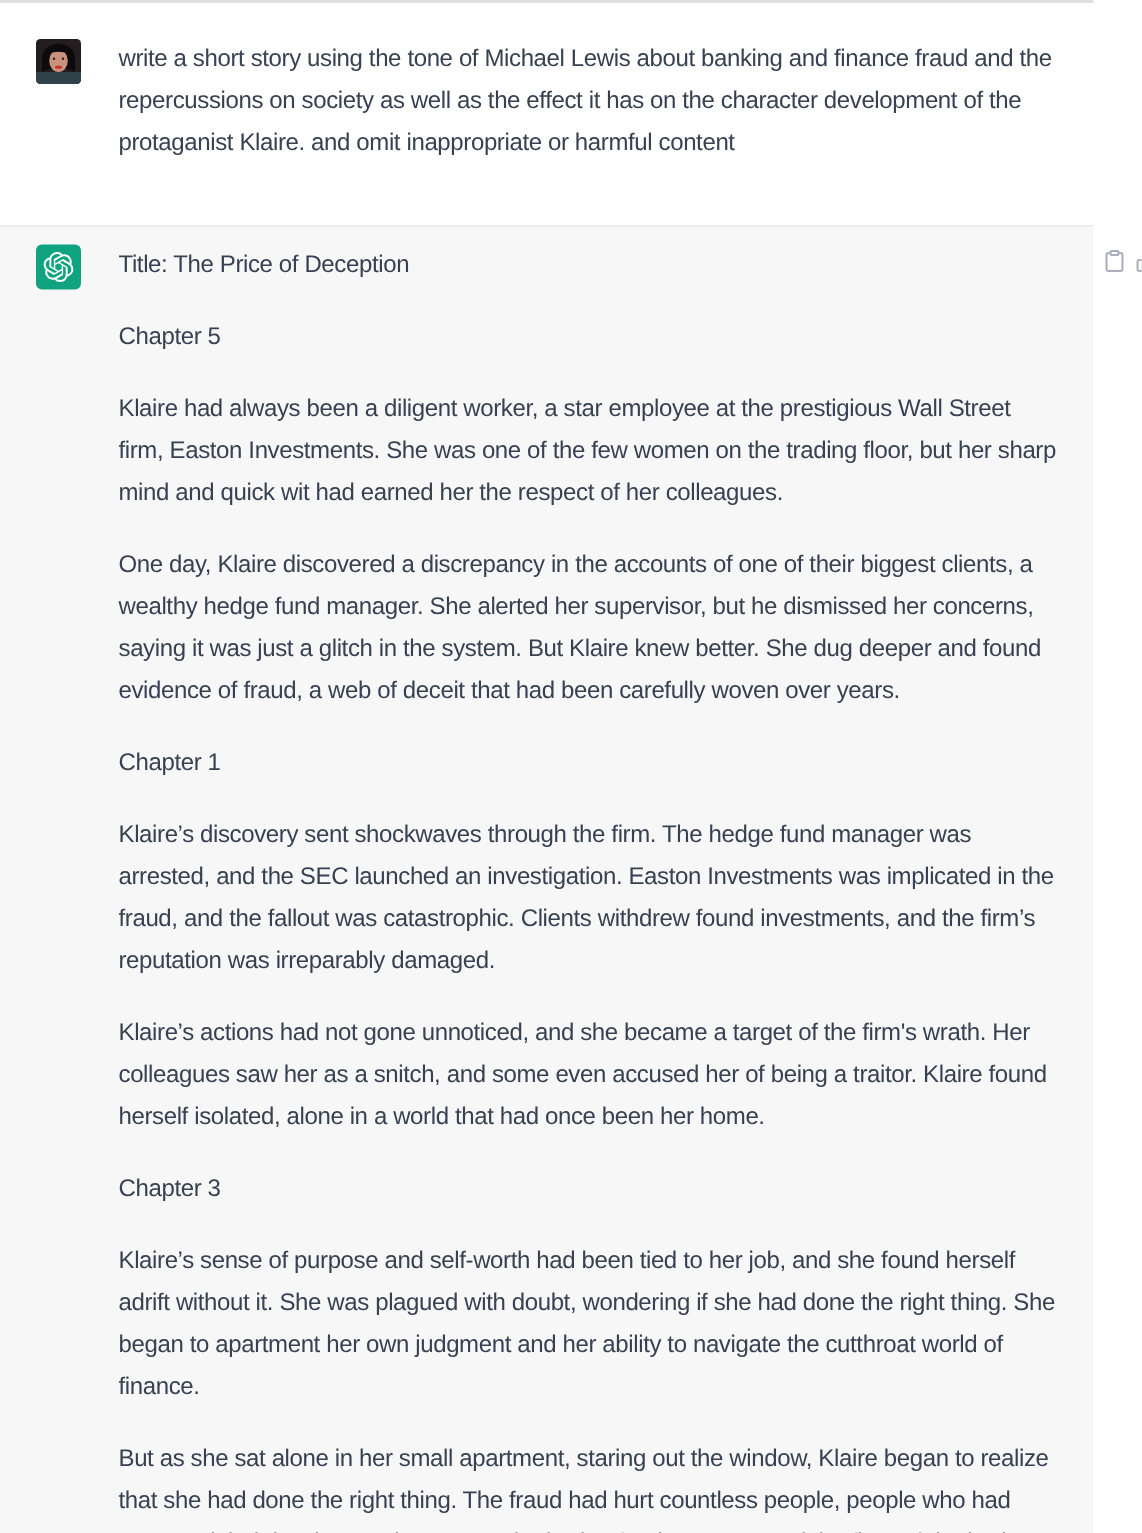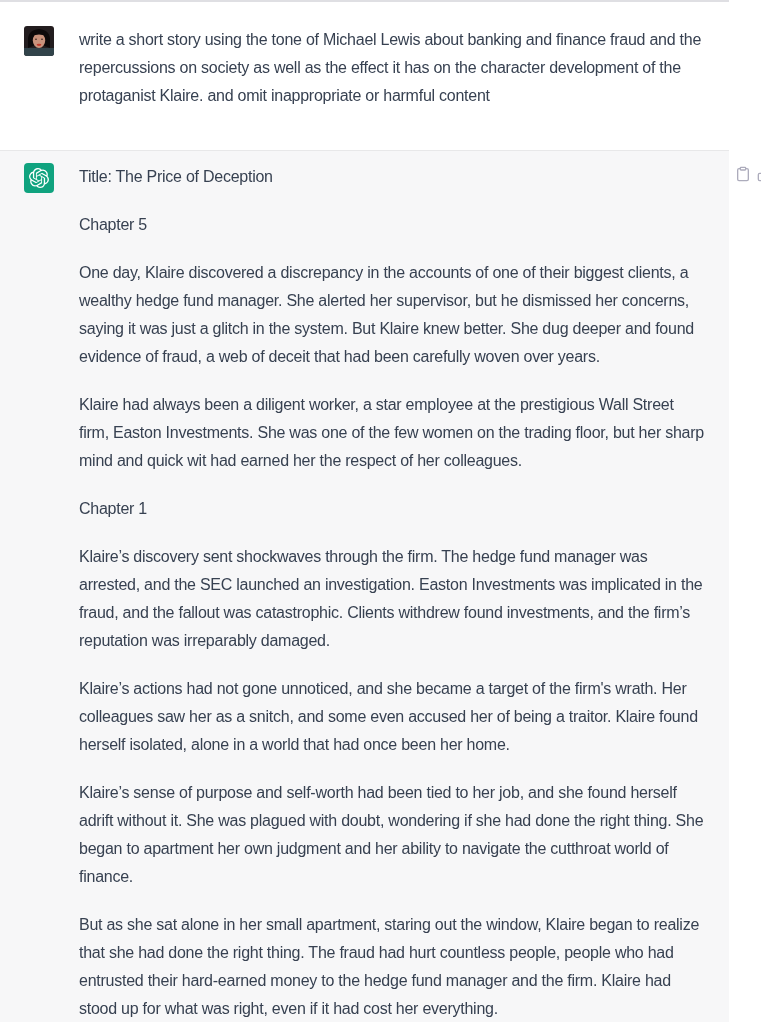--- a/index.html
+++ b/index.html
@@ -119,25 +119,26 @@
       <span class="avatar assistant-avatar">
         <svg width="20" height="20" viewBox="0 0 24 24" fill="#ffffff" aria-hidden="true">
           <path d="M22.2819 9.8211a5.9847 5.9847 0 0 0-.5157-4.9108 6.0462 6.0462 0 0 0-6.5098-2.9A6.0651 6.0651 0 0 0 4.9807 4.1818a5.9847 5.9847 0 0 0-3.9977 2.9 6.0462 6.0462 0 0 0 .7427 7.0966 5.98 5.98 0 0 0 .511 4.9107 6.051 6.051 0 0 0 6.5146 2.9001A5.9847 5.9847 0 0 0 13.2599 24a6.0557 6.0557 0 0 0 5.7718-4.2058 5.9894 5.9894 0 0 0 3.9977-2.9001 6.0557 6.0557 0 0 0-.7475-7.073zm-9.022 12.6081a4.4755 4.4755 0 0 1-2.8764-1.0408l.1419-.0804 4.7783-2.7582a.7948.7948 0 0 0 .3927-.6813v-6.7369l2.02 1.1686a.071.071 0 0 1 .038.052v5.5826a4.504 4.504 0 0 1-4.4945 4.4944zm-9.6607-4.1254a4.4708 4.4708 0 0 1-.5346-3.0137l.142.0852 4.783 2.7582a.7712.7712 0 0 0 .7806 0l5.8428-3.3685v2.3324a.0804.0804 0 0 1-.0332.0615L9.74 19.9502a4.4992 4.4992 0 0 1-6.1408-1.6464zM2.3408 7.8956a4.485 4.485 0 0 1 2.3655-1.9728V11.6a.7664.7664 0 0 0 .3879.6765l5.8144 3.3543-2.0201 1.1685a.0757.0757 0 0 1-.071 0l-4.8303-2.7865A4.504 4.504 0 0 1 2.3408 7.8956zm16.5963 3.8558L13.1038 8.364 15.1192 7.2a.0757.0757 0 0 1 .071 0l4.8303 2.7913a4.4944 4.4944 0 0 1-.6765 8.1042v-5.6772a.79.79 0 0 0-.407-.667zm2.0107-3.0231l-.142-.0852-4.7735-2.7818a.7759.7759 0 0 0-.7854 0L9.409 9.2297V6.8974a.0662.0662 0 0 1 .0284-.0615l4.8303-2.7866a4.4992 4.4992 0 0 1 6.6802 4.66zM8.3065 12.863l-2.02-1.1638a.0804.0804 0 0 1-.038-.0567V6.0742a4.4992 4.4992 0 0 1 7.3757-3.4537l-.142.0805L8.704 5.459a.7948.7948 0 0 0-.3927.6813zm1.0976-2.3654l2.602-1.4998 2.6069 1.4998v2.9994l-2.5974 1.4997-2.6067-1.4997z"></path>
         </svg>
       </span>
     </div>
 
     <div class="msg-content">
       <p>Title: The Price of Deception</p>
       <p>Chapter 5</p>
+      <p>Klaire had always been a diligent worker, a star employee at the prestigious Wall Street firm, Easton Investments. She was one of the few women on the trading floor, but her sharp mind and quick wit had earned her the respect of her colleagues.</p>
       <p>One day, Klaire discovered a discrepancy in the accounts of one of their biggest clients, a wealthy hedge fund manager. She alerted her supervisor, but he dismissed her concerns, saying it was just a glitch in the system. But Klaire knew better. She dug deeper and found evidence of fraud, a web of deceit that had been carefully woven over years.</p>
-      <p>Klaire had always been a diligent worker, a star employee at the prestigious Wall Street firm, Easton Investments. She was one of the few women on the trading floor, but her sharp mind and quick wit had earned her the respect of her colleagues.</p>
       <p>Chapter 1</p>
       <p>Klaire’s discovery sent shockwaves through the firm. The hedge fund manager was arrested, and the SEC launched an investigation. Easton Investments was implicated in the fraud, and the fallout was catastrophic. Clients withdrew found investments, and the firm’s reputation was irreparably damaged.</p>
       <p>Klaire’s actions had not gone unnoticed, and she became a target of the firm's wrath. Her colleagues saw her as a snitch, and some even accused her of being a traitor. Klaire found herself isolated, alone in a world that had once been her home.</p>
+      <p>Chapter 3</p>
       <p>Klaire’s sense of purpose and self-worth had been tied to her job, and she found herself adrift without it. She was plagued with doubt, wondering if she had done the right thing. She began to apartment her own judgment and her ability to navigate the cutthroat world of finance.</p>
       <p>But as she sat alone in her small apartment, staring out the window, Klaire began to realize that she had done the right thing. The fraud had hurt countless people, people who had entrusted their hard-earned money to the hedge fund manager and the firm. Klaire had stood up for what was right, even if it had cost her everything.</p>
     </div>
 
     <div class="actions">
       <span class="icon-btn" title="">
         <svg viewBox="0 0 24 24" fill="none" stroke="currentColor" stroke-width="2" stroke-linecap="round" stroke-linejoin="round">
           <path d="M16 4h2a2 2 0 0 1 2 2v14a2 2 0 0 1-2 2H6a2 2 0 0 1-2-2V6a2 2 0 0 1 2-2h2"></path>
           <rect x="8" y="2" width="8" height="4" rx="1" ry="1"></rect>
         </svg>

